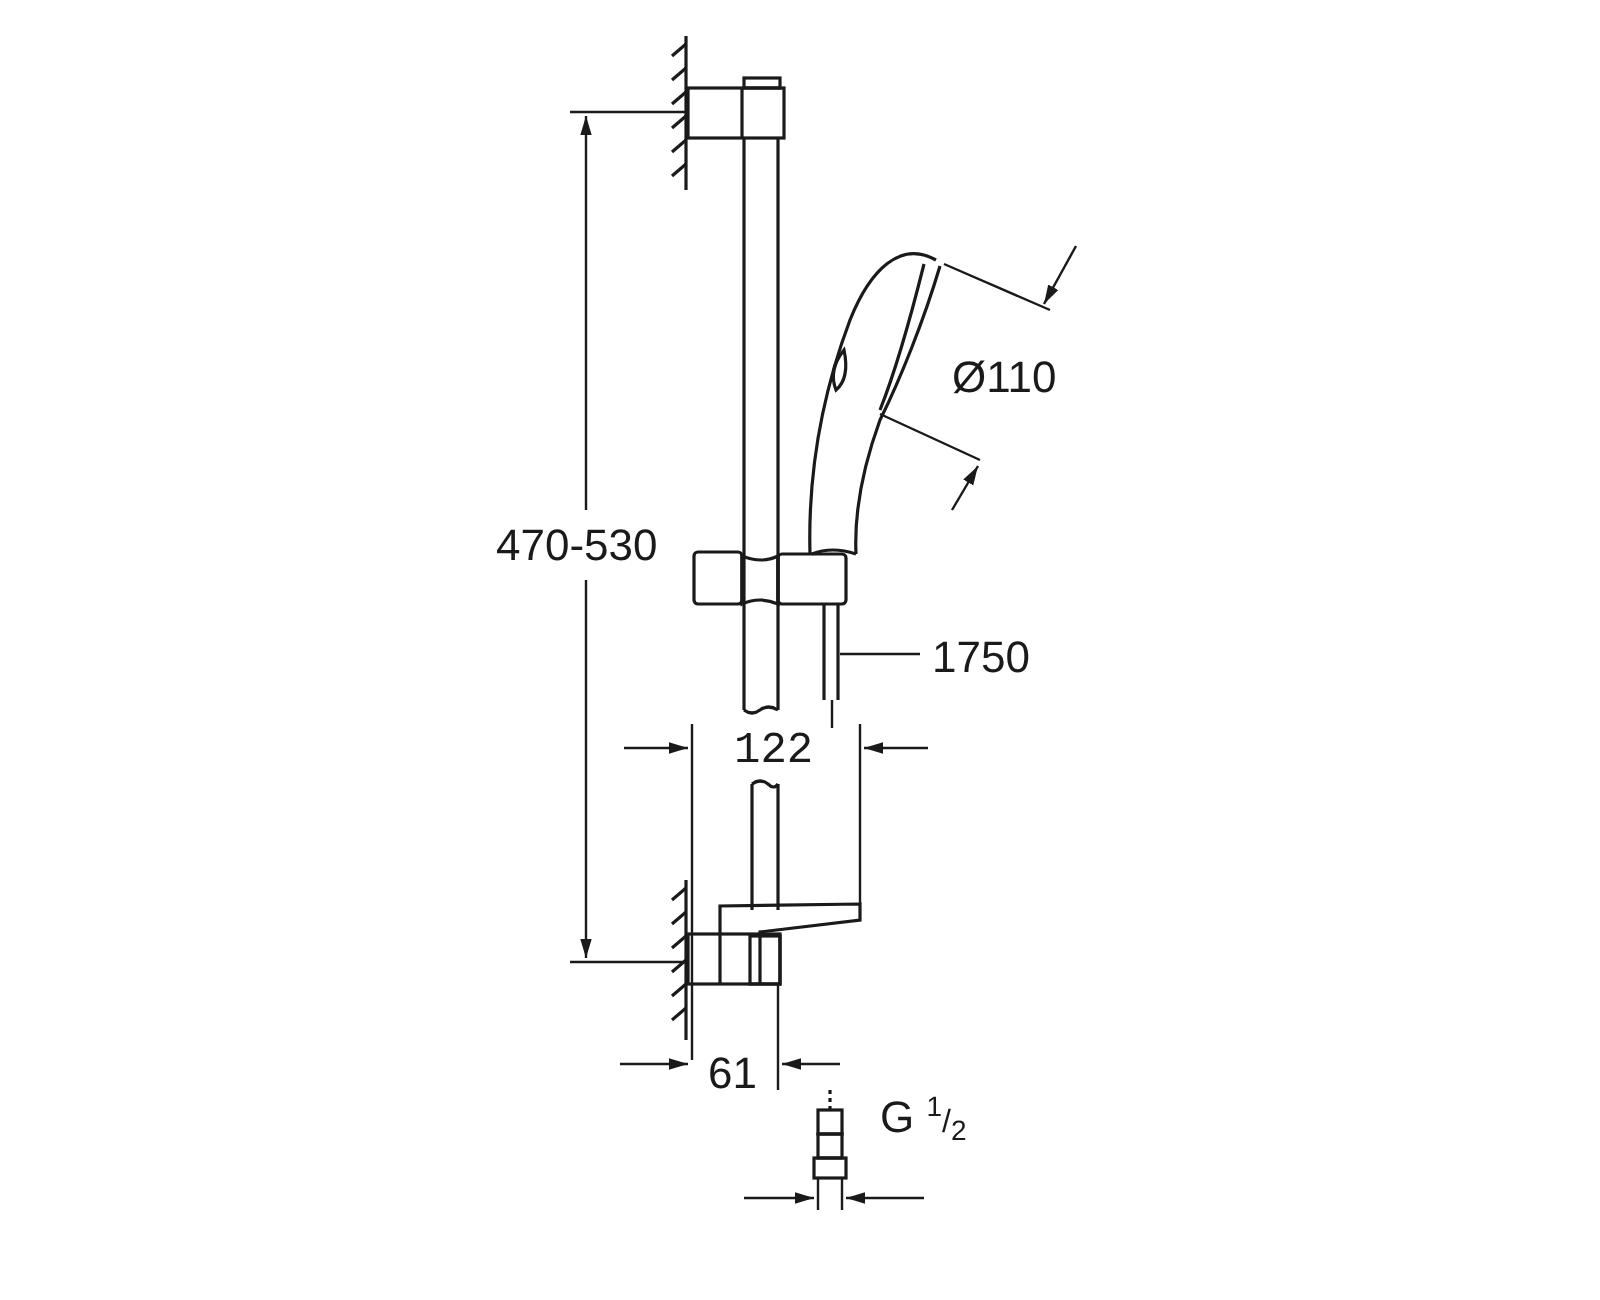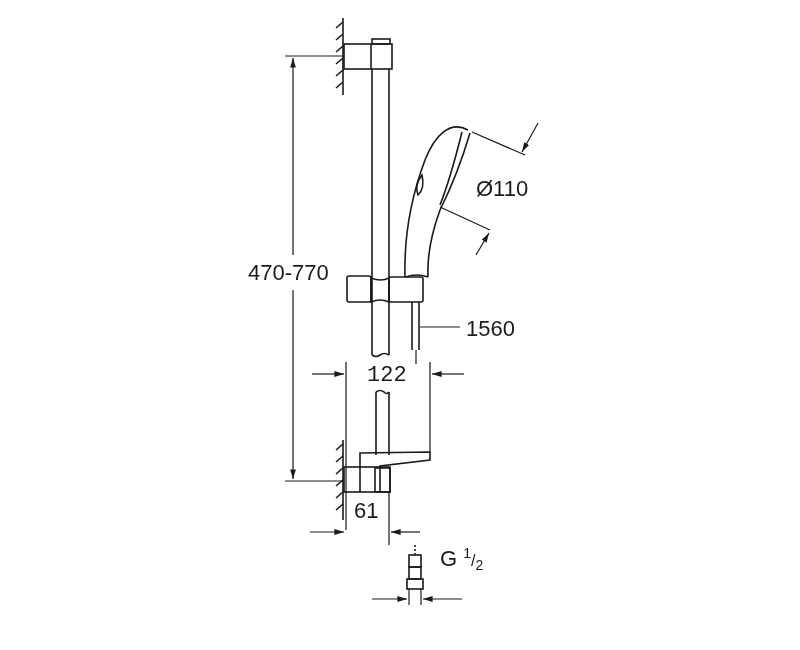--- a/index.html
+++ b/index.html
@@ -99,22 +99,22 @@
       <line x1="310" y1="532" x2="344" y2="532" marker-end="url(#arr)"></line>
       <line x1="420" y1="532" x2="391" y2="532" marker-end="url(#arr)"></line>
 
       <line x1="409" y1="589" x2="409" y2="605"></line>
       <line x1="421" y1="589" x2="421" y2="605"></line>
       <line x1="372" y1="599" x2="407" y2="599" marker-end="url(#arr)"></line>
       <line x1="462" y1="599" x2="423" y2="599" marker-end="url(#arr)"></line>
     </g>
   </svg>
 
-  <div class="dim-label" style="left:248px; top:262px;">470-770</div>
+  <div class="dim-label" style="left:248px; top:262px;">470-530</div>
   <div class="dim-label" style="left:476px; top:178px;">Ø110</div>
-  <div class="dim-label" style="left:466px; top:318px;">1560</div>
+  <div class="dim-label" style="left:466px; top:318px;">1750</div>
   <div class="dim-label" style="left:367px; top:365px;font-family:Liberation Mono, monospace;">122</div>
-  <div class="dim-label" style="left:354px; top:500px;">61</div>
+  <div class="dim-label" style="left:354px; top:526px;">61</div>
   <div class="dim-label" style="left:440px; top:548px;">
     <span>G</span>
     <span class="sup">1</span><span style="font-size:16px;">/</span><span class="sub">2</span>
   </div>
 </div>
 
 </body></html>

